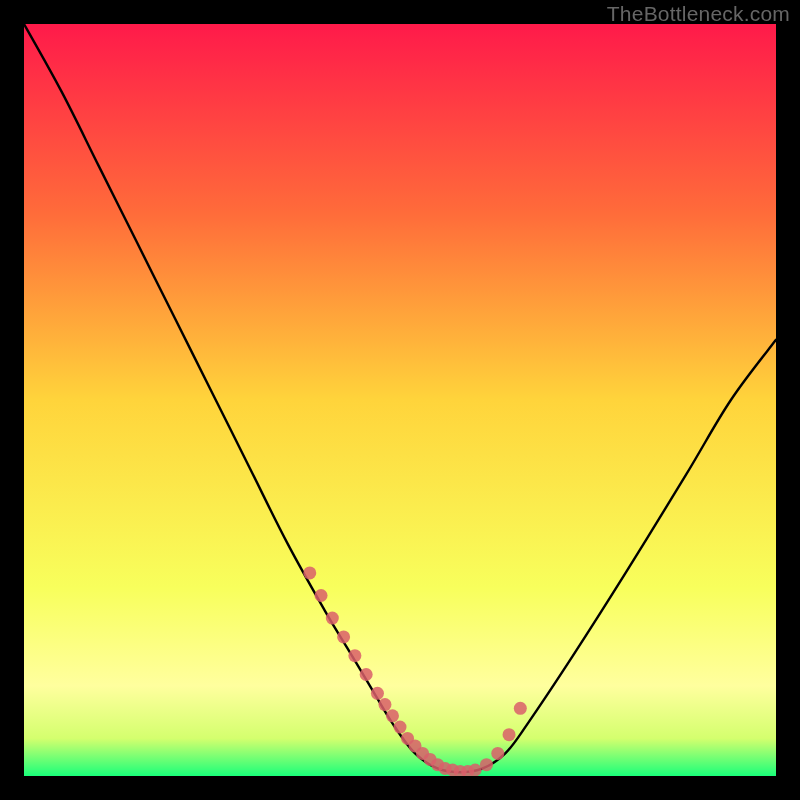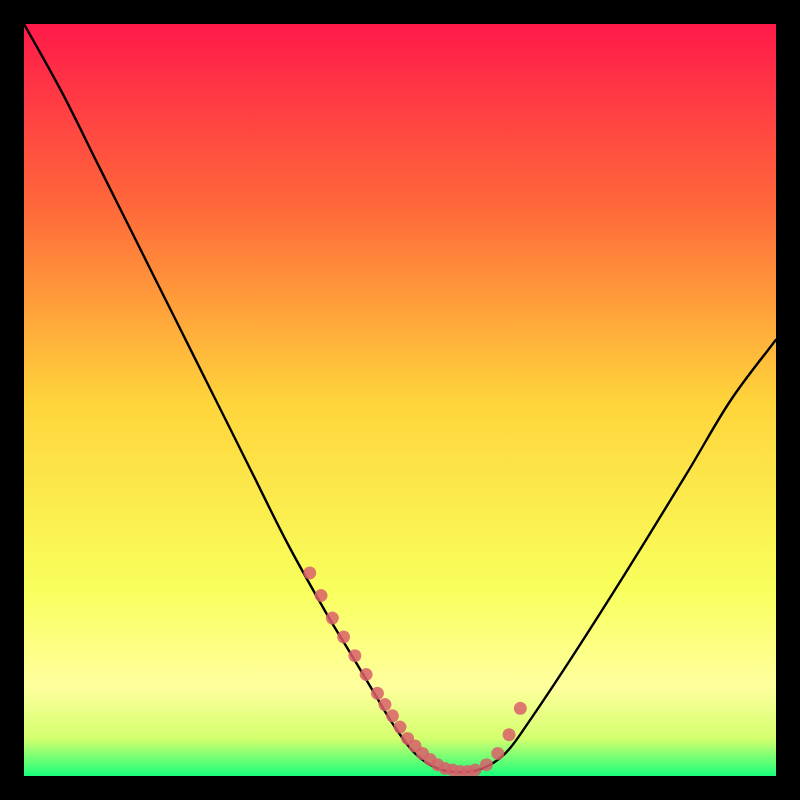--- a/index.html
+++ b/index.html
@@ -32,20 +32,21 @@
     font-size: 21px;
     font-weight: 500;
     letter-spacing: 0.2px;
   }
   svg { display: block; }
 </style>
 </head>
 <body>
 
 <div class="frame">
+  <div class="watermark">TheBottleneck.com</div>
   <div class="plot-area">
     <svg id="chart-svg" width="752" height="752" viewBox="0 0 752 752">
         <defs>
           <linearGradient id="bg" x1="0" y1="0" x2="0" y2="1">
             <stop offset="0%" stop-color="#ff1a4a"></stop>
             <stop offset="25%" stop-color="#ff6b3a"></stop>
             <stop offset="50%" stop-color="#ffd43b"></stop>
             <stop offset="75%" stop-color="#f8ff5c"></stop>
             <stop offset="88%" stop-color="#ffff9e"></stop>
             <stop offset="95%" stop-color="#d4ff6e"></stop>

